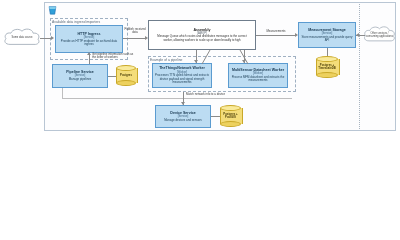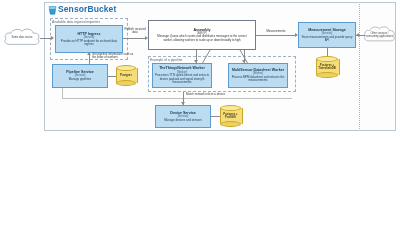--- a/index.html
+++ b/index.html
@@ -76,21 +76,20 @@
 <body>
 
 <div id="stage">
 
   <div class="sys-boundary"></div>
 
   <svg class="sys-logo" viewBox="0 0 24 26">
     <path d="M3 4 L21 4 L18 24 L6 24 Z" fill="#2f9fd8" stroke="#1f6fb2" stroke-width="1.6"></path>
     <path d="M3 4 L21 4 L20 10 L4 10 Z" fill="#8fd6f0" opacity=".85"></path>
   </svg>
-  <div class="sys-title">SensorBucket</div>
 
   <div class="dash-box" style="left:50px;top:18px;width:78px;height:42px;"></div>
   <div class="dash-label" style="left:52px;top:19.5px;">Available data ingress/importers</div>
 
   <div class="node" style="left:55px;top:25px;width:68px;height:28px;">
     <div class="n-title">HTTP Ingress</div>
     <div class="n-type">[Service]</div>
     <div class="n-desc">Provide an HTTP endpoint for archived data ingress</div>
   </div>
 

